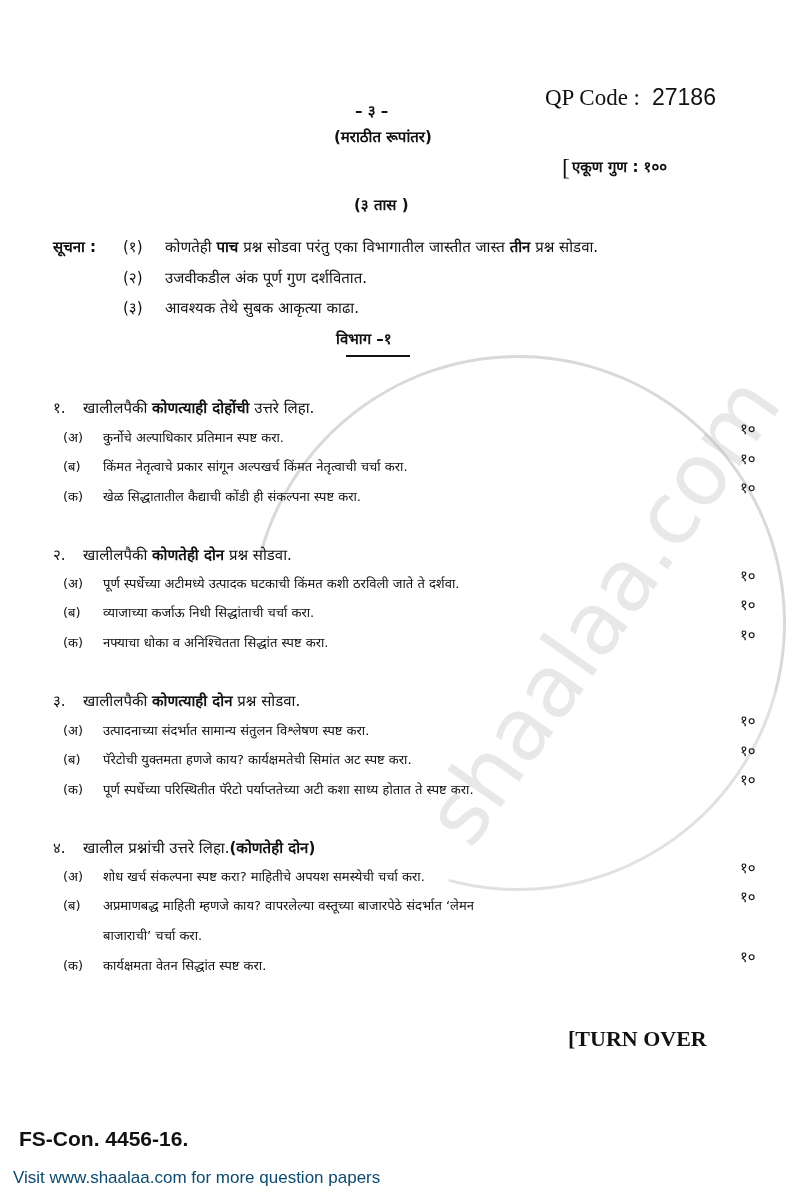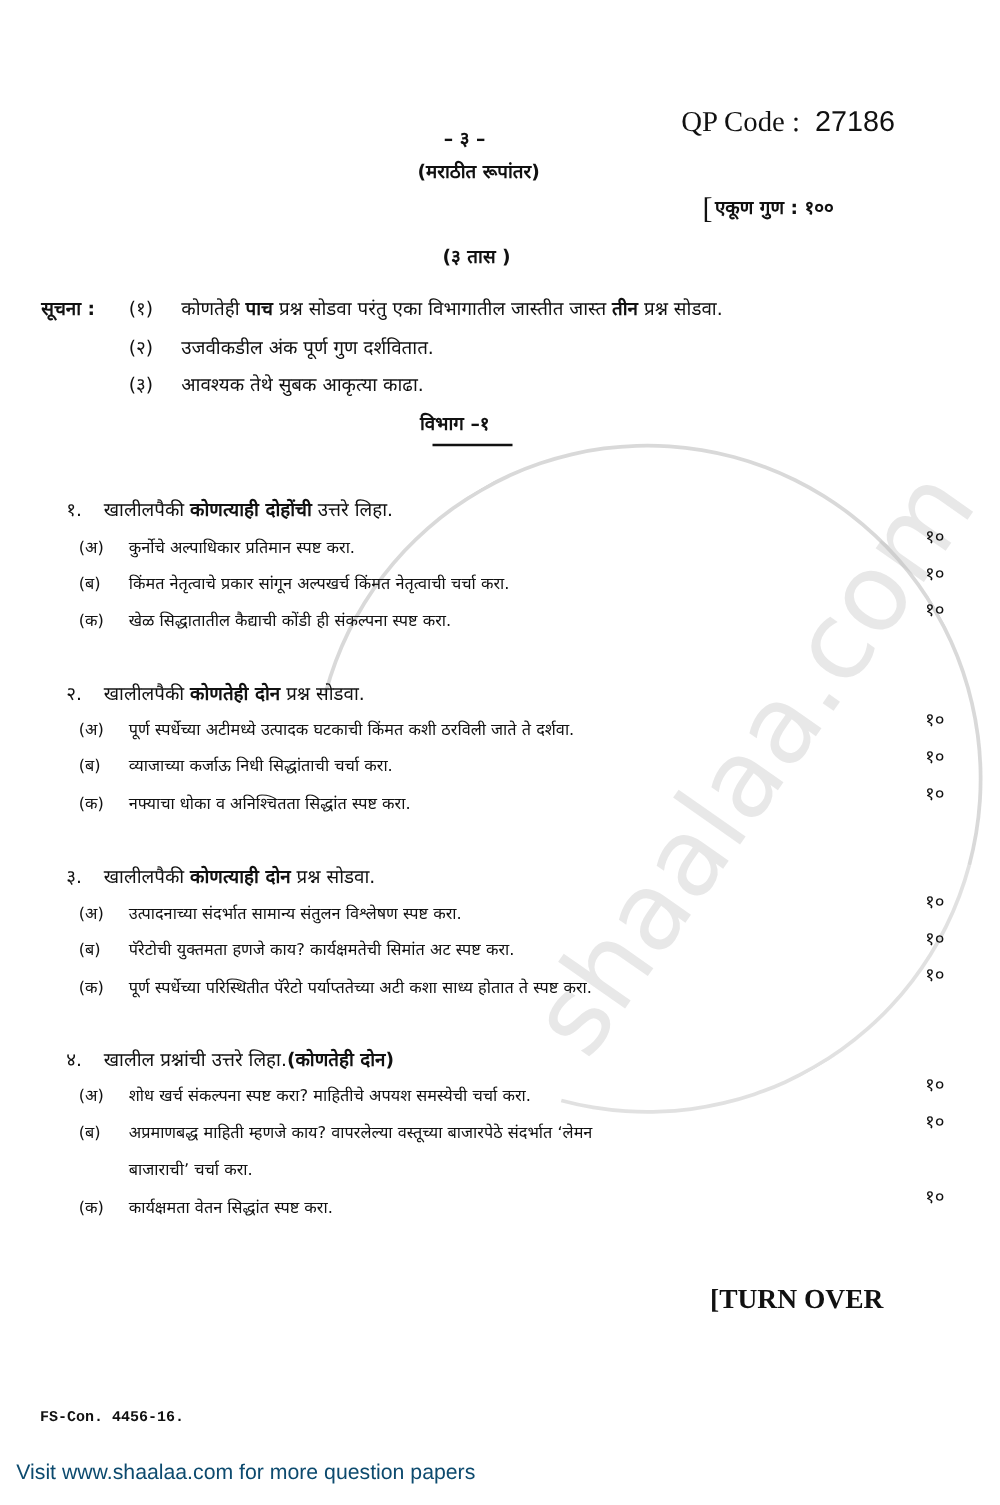--- a/index.html
+++ b/index.html
@@ -12,41 +12,41 @@
     left: 545px; top: 52px; font-family: "Liberation Serif", serif;
     font-weight: normal; font-size: 23px; white-space: nowrap; margin-top: 32px;
   }
   .qp-code .num { font-family: "Liberation Sans", sans-serif; margin-left: 12px; }
   .page-num { left: 355px; top: 100px; font-size: 15px; font-weight: bold; }
   .subtitle { left: 334px; top: 126px; font-size: 15px; font-weight: bold; }
   .duration { left: 354px; top: 158px; font-size: 15px; font-weight: bold; margin-top: 36px; }
   .total { left: 562px; top: 154px; font-size: 15px; font-weight: bold; white-space: nowrap; }
   .total .br { font-size: 24px; font-family: "Liberation Serif", serif; font-weight: normal; vertical-align: -3px; margin-right: 2px; }
 
-  .instr { font-size: 15px; white-space: nowrap; }
+  .instr { font-size: 15px; white-space: nowrap; margin-left: 20px; }
   .instr-label { left: 33px; top: 236px; font-weight: bold; }
   .instr-row { left: 103px; }
   .instr-row .n { display: inline-block; width: 42px; }
 
   .section-title {
     left: 336px; top: 328px; font-size: 15px; font-weight: bold;
   }
   .section-underline {
     left: 346px; top: 355px; width: 64px; height: 2px; background: #111;
   }
 
   .q-head { font-size: 15px; white-space: nowrap; margin-left: 20px; }
   .q-head .qn { display: inline-block; width: 30px; }
   .sub { font-size: 13px; white-space: nowrap; left: 63px; }
   .sub .sl { display: inline-block; width: 40px; }
   .marks { left: 740px; font-size: 15px; }
   b { font-weight: bold; }
 
   .turn { left: 568px; top: 1026px; font-family: "Liberation Serif", serif; font-weight: bold; font-size: 22px; }
-  .fs { left: 32px; top: 1127px; font-family: Liberation Mono, monospace; font-weight: bold; font-size: 12px; }
+  .fs { left: 19px; top: 1127px; font-family: Liberation Sans, sans-serif; font-weight: bold; font-size: 21px; }
   .visit { left: 13px; top: 1168px; font-family: "Liberation Sans", sans-serif; font-size: 17px; color: #0c4a6e; }
 
   .watermark {
     left: 250px; top: 355px; width: 530px; height: 530px;
     border: 3px solid rgba(170,170,170,0.45); border-radius: 50%;
     border-left-color: transparent; border-bottom-color: rgba(170,170,170,0.35);
     transform: rotate(-30deg); pointer-events: none;
   }
   .watermark-text {
     left: 330px; top: 560px; font-family: "DejaVu Sans", sans-serif;

